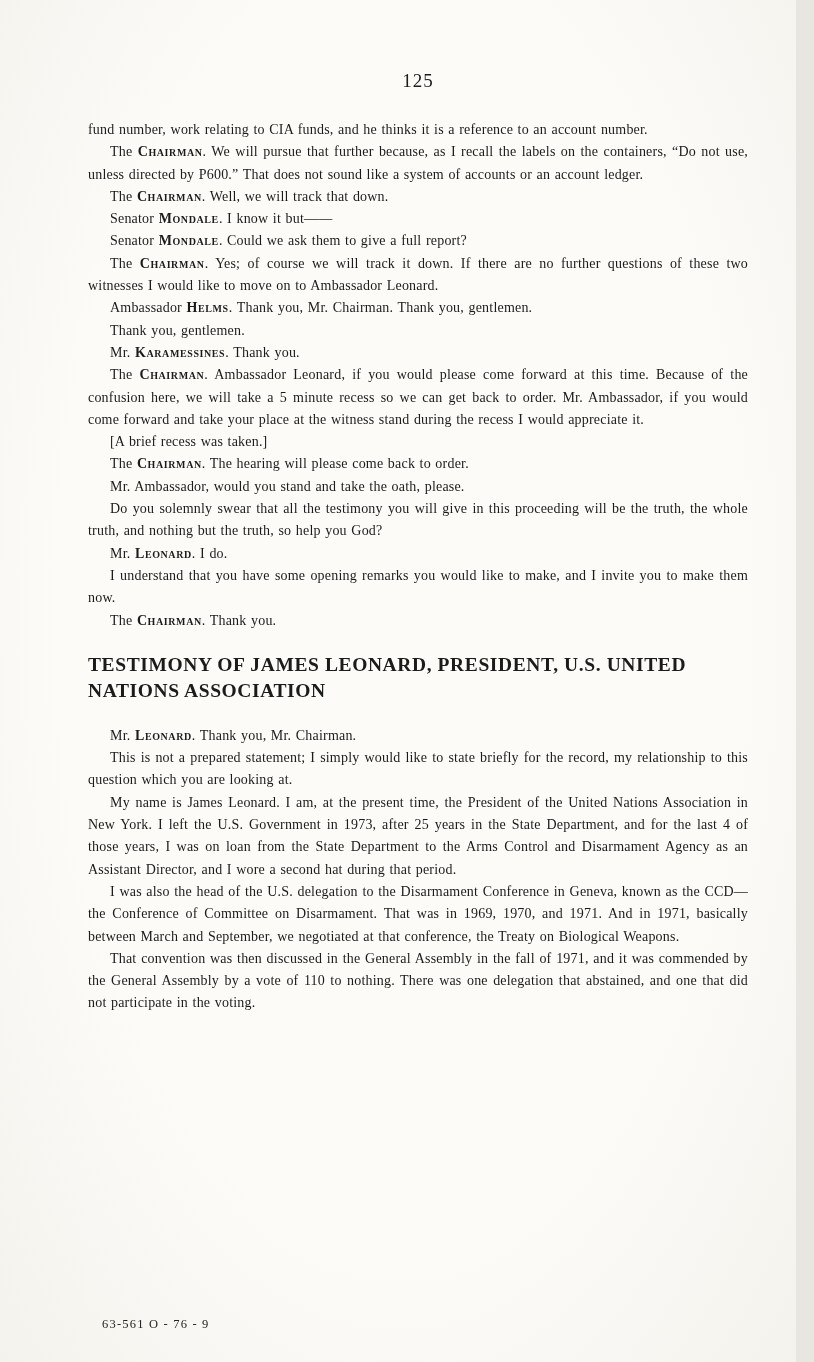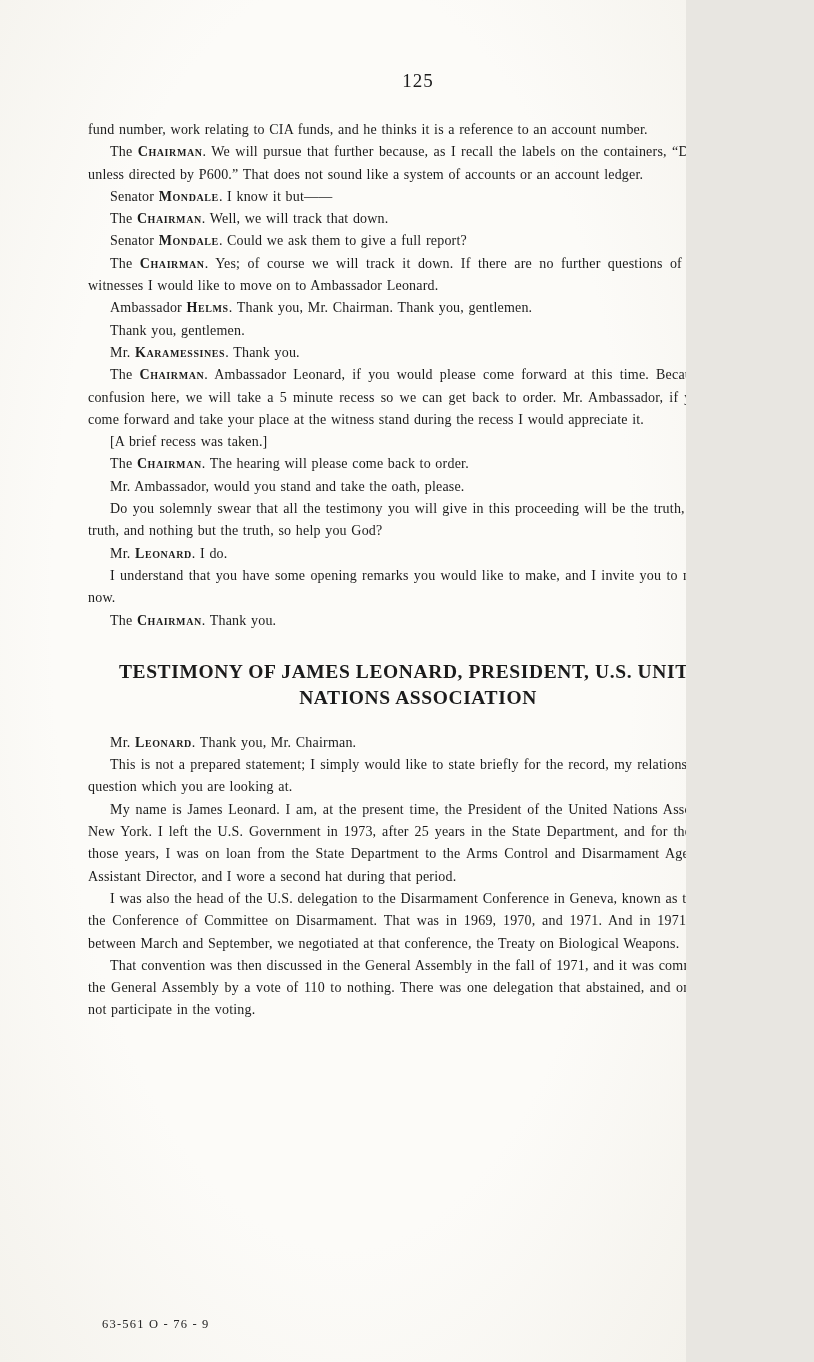--- a/index.html
+++ b/index.html
@@ -2,21 +2,21 @@
 <html><head>
 <meta charset="utf-8">
 <style>
   html, body {
     margin: 0;
     padding: 0;
     background: #e8e6e1;
   }
   .page {
     position: relative;
-    width: 686px;
+    width: 796px;
     height: 1362px;
     margin: 0;
     background: #fbfaf6;
     background-image: radial-gradient(ellipse at 50% 45%, #fcfbf8 60%, #f4f2ec 100%);
     font-family: "Liberation Serif", "DejaVu Serif", serif;
     color: #1b1b1b;
     overflow: hidden;
   }
   .content {
     position: absolute;
@@ -40,22 +40,21 @@
   }
   .para.indent {
     text-indent: 22px;
   }
   .sc {
     font-variant: small-caps;
     letter-spacing: 0.6px;
     font-weight: bold;
   }
   .heading {
-    margin: 27px 0 21px 0;
-    text-align: center;
+    margin: 20px 0 21px 0;
     font-weight: bold;
     font-size: 19.5px;
     line-height: 26px;
     letter-spacing: 0.6px;
   }
   .print-code {
     position: absolute;
     left: 102px;
     top: 1317px;
     font-size: 12.5px;
@@ -67,22 +66,22 @@
 </head>
 <body>
 
 <div class="page">
   <div class="content">
     <div class="page-number">125</div>
 
     <div id="before-heading">
         <p class="para"><span>fund number, work relating to CIA funds, and he thinks it is a reference to an account number.</span></p>
         <p class="para indent"><span>The </span><span class="sc">Chairman</span><span>. We will pursue that further because, as I recall the labels on the containers, “Do not use, unless directed by P600.” That does not sound like a system of accounts or an account ledger.</span></p>
+        <p class="para indent"><span>The </span><span class="sc">Chairman</span><span>. Well, we will track that down.</span></p>
         <p class="para indent"><span>Senator </span><span class="sc">Mondale</span><span>. I know it but——</span></p>
-        <p class="para indent"><span>The </span><span class="sc">Chairman</span><span>. Well, we will track that down.</span></p>
         <p class="para indent"><span>Senator </span><span class="sc">Mondale</span><span>. Could we ask them to give a full report?</span></p>
         <p class="para indent"><span>The </span><span class="sc">Chairman</span><span>. Yes; of course we will track it down. If there are no further questions of these two witnesses I would like to move on to Ambassador Leonard.</span></p>
         <p class="para indent"><span>Ambassador </span><span class="sc">Helms</span><span>. Thank you, Mr. Chairman. Thank you, gentlemen.</span></p>
         <p class="para indent"><span>Thank you, gentlemen.</span></p>
         <p class="para indent"><span>Mr. </span><span class="sc">Karamessines</span><span>. Thank you.</span></p>
         <p class="para indent"><span>The </span><span class="sc">Chairman</span><span>. Ambassador Leonard, if you would please come forward at this time. Because of the confusion here, we will take a 5 minute recess so we can get back to order. Mr. Ambassador, if you would come forward and take your place at the witness stand during the recess I would appreciate it.</span></p>
         <p class="para indent"><span>[A brief recess was taken.]</span></p>
         <p class="para indent"><span>The </span><span class="sc">Chairman</span><span>. The hearing will please come back to order.</span></p>
         <p class="para indent"><span>Mr. Ambassador, would you stand and take the oath, please.</span></p>
         <p class="para indent"><span>Do you solemnly swear that all the testimony you will give in this proceeding will be the truth, the whole truth, and nothing but the truth, so help you God?</span></p>

